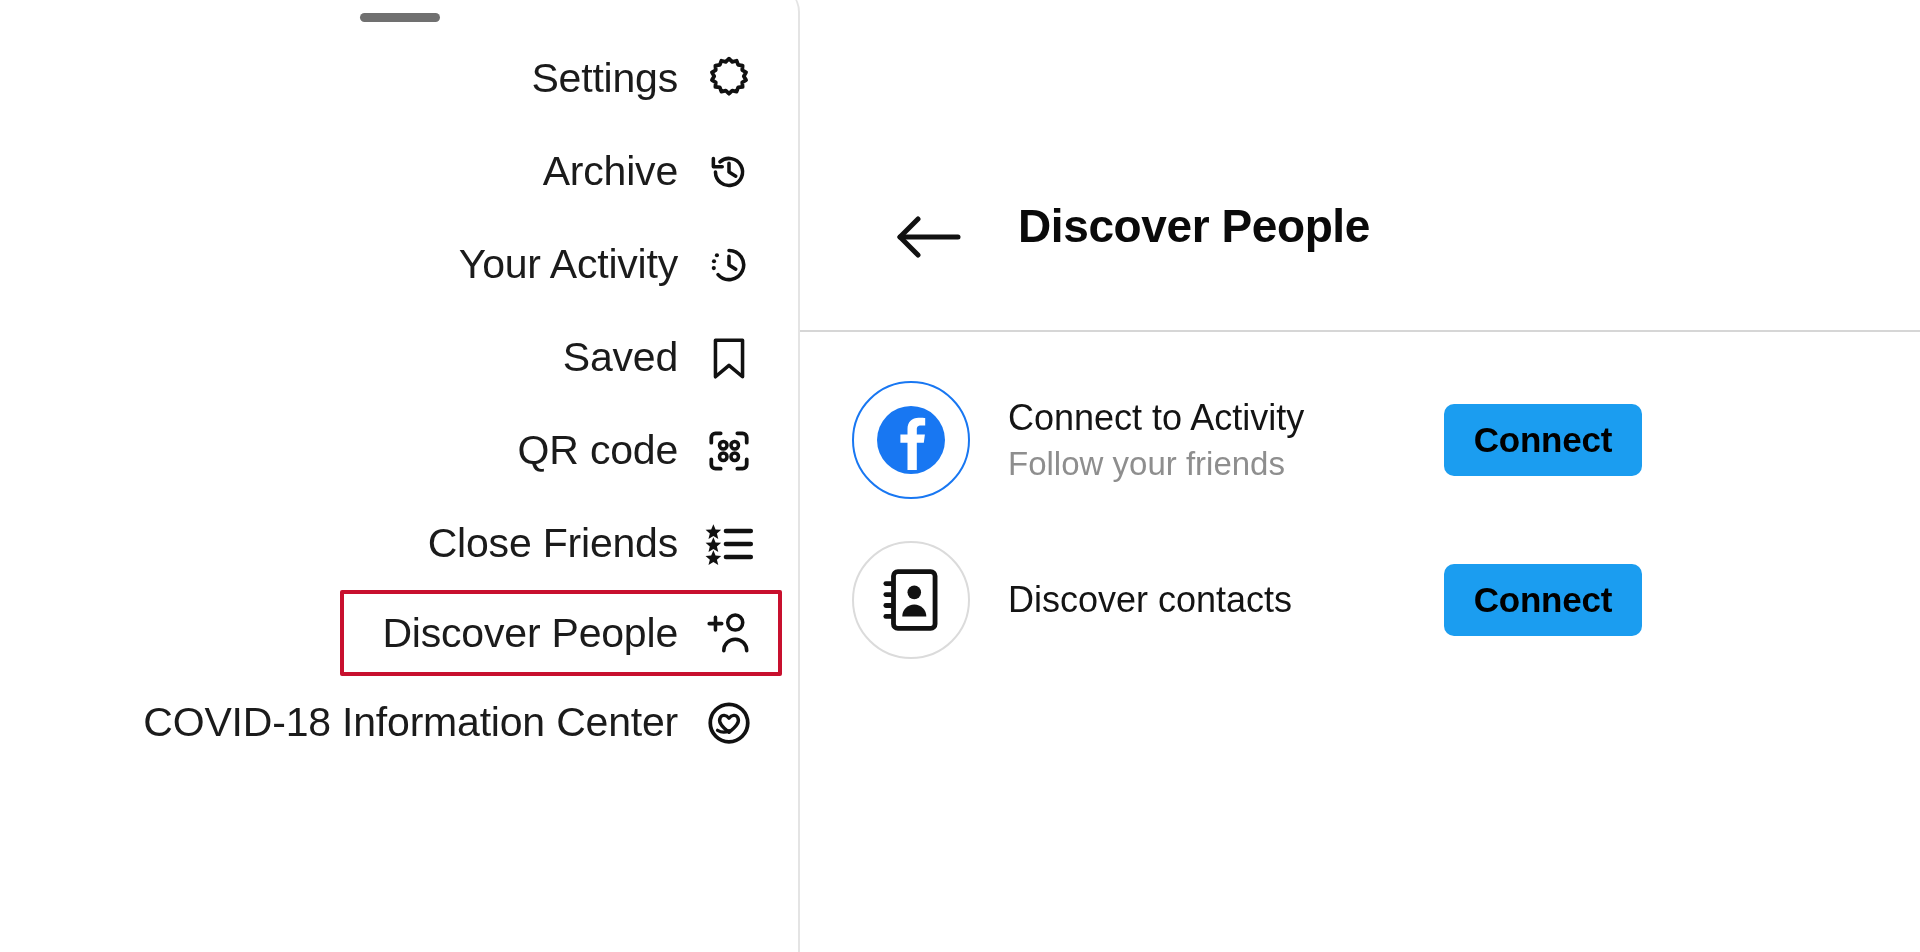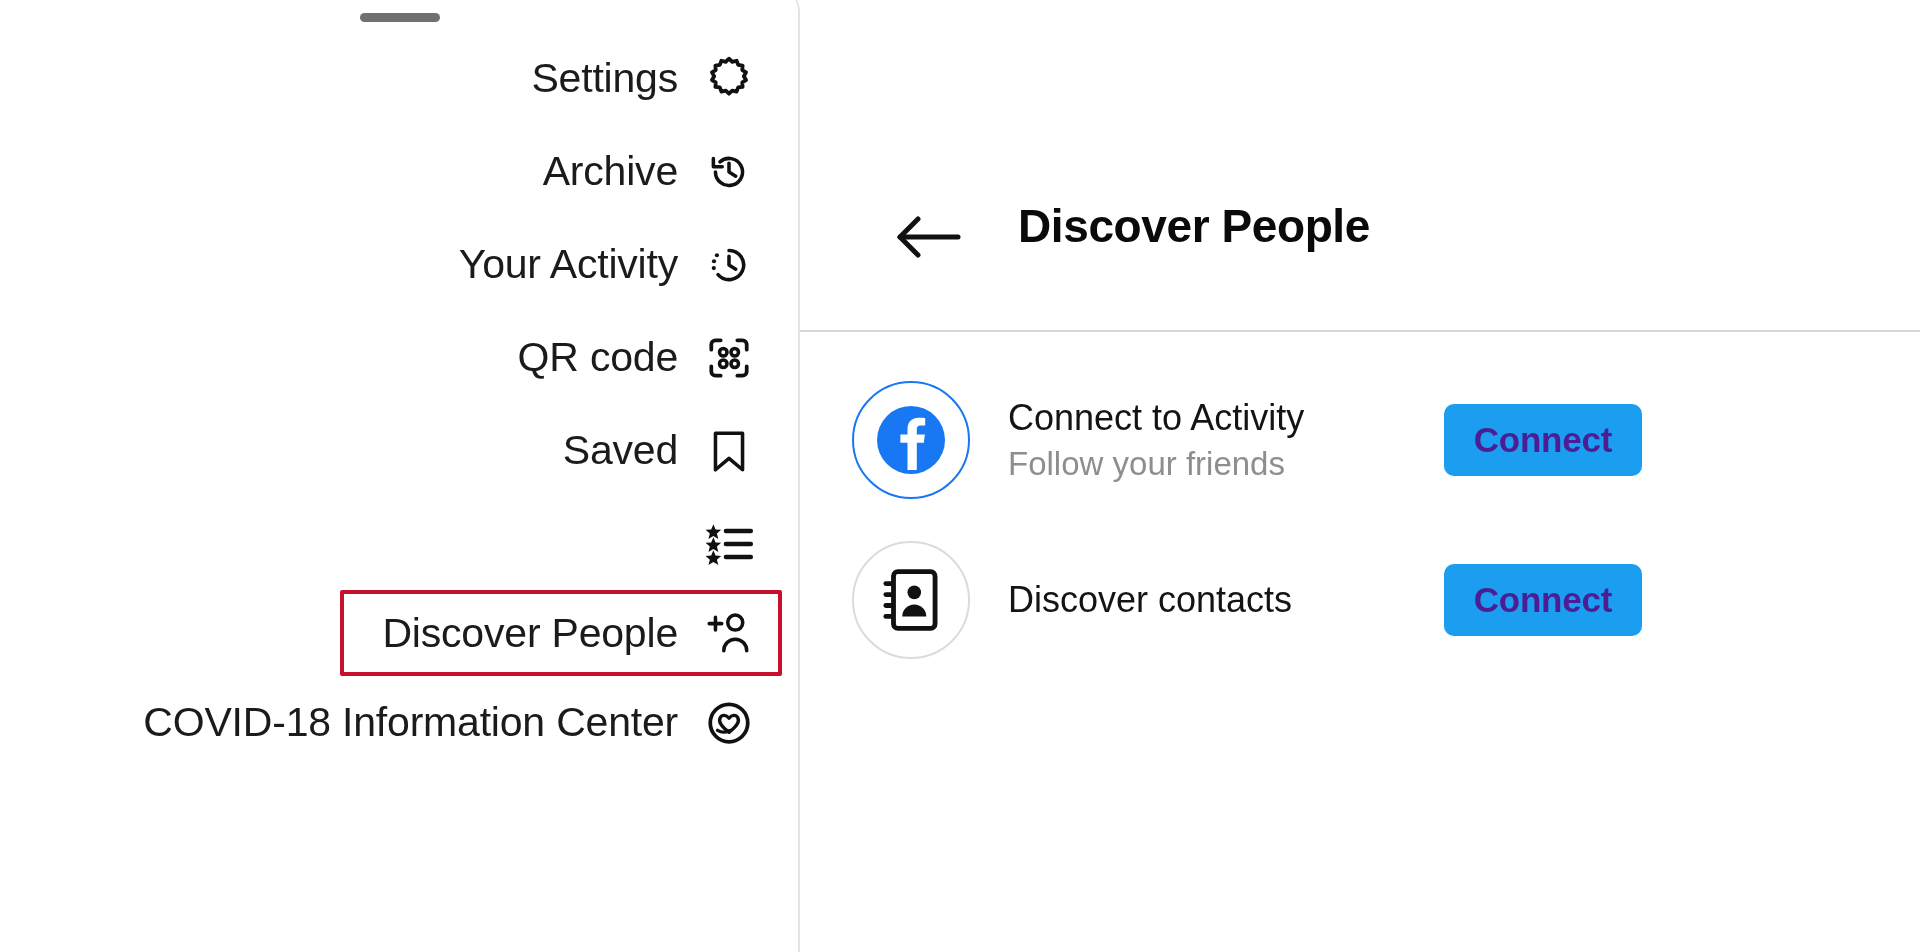--- a/index.html
+++ b/index.html
@@ -191,21 +191,21 @@
     white-space: nowrap;
   }
   .connect-btn {
     position: absolute;
     height: 72px;
     min-width: 198px;
     padding: 0 22px;
     border: none;
     border-radius: 10px;
     background: #1B9DF0;
-    color: #4c1d95;
+    color: #000000;
     font-family: "Liberation Sans", sans-serif;
     font-size: 35px;
     font-weight: bold;
     letter-spacing: -0.2px;
     display: flex;
     align-items: center;
     justify-content: center;
     cursor: pointer;
   }
   .connect-btn.fb-btn   { left: 644px; }
@@ -251,49 +251,50 @@
               <path d="M24 10 a14 14 0 1 1 -10.5 23.2" fill="none" stroke="#111" stroke-width="3.4" stroke-linecap="round"></path>
               <circle cx="12.4" cy="14.6" r="2.0" fill="#111"></circle>
               <circle cx="9.6" cy="20.4" r="2.0" fill="#111"></circle>
               <circle cx="9.4" cy="27.0" r="2.0" fill="#111"></circle>
               <path d="M24 15.5 L24 24 L30.5 28" fill="none" stroke="#111" stroke-width="3.4" stroke-linecap="round" stroke-linejoin="round"></path>
             </svg>
           </span>
         </div>
 
         <div class="menu-row">
+          <span class="menu-label">Saved</span>
+          <span class="menu-icon">
+            <svg width="50" height="50" viewBox="0 0 48 48">
+              <path d="M11 7 H37 V42 L24 31 L11 42 Z" fill="none" stroke="#111" stroke-width="3.4" stroke-linejoin="round"></path>
+            </svg>
+          </span>
+        </div>
+
+        <div class="menu-row">
           <span class="menu-label">QR code</span>
           <span class="menu-icon">
             <svg width="50" height="50" viewBox="0 0 48 48">
               <g fill="none" stroke="#111" stroke-width="3.6" stroke-linecap="round">
                 <path d="M16 7 H11 a4 4 0 0 0-4 4 V16"></path>
                 <path d="M32 7 H37 a4 4 0 0 1 4 4 V16"></path>
                 <path d="M16 41 H11 a4 4 0 0 1-4-4 V32"></path>
                 <path d="M32 41 H37 a4 4 0 0 0 4-4 V32"></path>
               </g>
               <g fill="none" stroke="#111" stroke-width="3.4">
                 <circle cx="18.5" cy="18.5" r="3.6"></circle>
                 <circle cx="29.5" cy="18.5" r="3.6"></circle>
                 <circle cx="18.5" cy="29.5" r="3.6"></circle>
                 <circle cx="29.5" cy="29.5" r="3.6"></circle>
               </g>
             </svg>
           </span>
         </div>
 
         <div class="menu-row">
-          <span class="menu-label">Saved</span>
-          <span class="menu-icon">
-            <svg width="50" height="50" viewBox="0 0 48 48">
-              <path d="M11 7 H37 V42 L24 31 L11 42 Z" fill="none" stroke="#111" stroke-width="3.4" stroke-linejoin="round"></path>
-            </svg>
-          </span>
-        </div>
-
-        <div class="menu-row">
+          <span class="menu-label">Close Friends</span>
           <span class="menu-icon">
             <svg width="50" height="50" viewBox="0 0 48 48">
               <g fill="#111">
                 <polygon points="9,5 11.1,10 16.5,10.4 12.4,14 13.7,19.2 9,16.3 4.3,19.2 5.6,14 1.5,10.4 6.9,10"></polygon>
                 <polygon points="9,17.5 11.1,22.5 16.5,22.9 12.4,26.5 13.7,31.7 9,28.8 4.3,31.7 5.6,26.5 1.5,22.9 6.9,22.5"></polygon>
                 <polygon points="9,30 11.1,35 16.5,35.4 12.4,39 13.7,44.2 9,41.3 4.3,44.2 5.6,39 1.5,35.4 6.9,35"></polygon>
               </g>
               <g stroke="#111" stroke-width="4.2" stroke-linecap="round">
                 <line x1="21" y1="11.5" x2="45" y2="11.5"></line>
                 <line x1="21" y1="24" x2="45" y2="24"></line>

